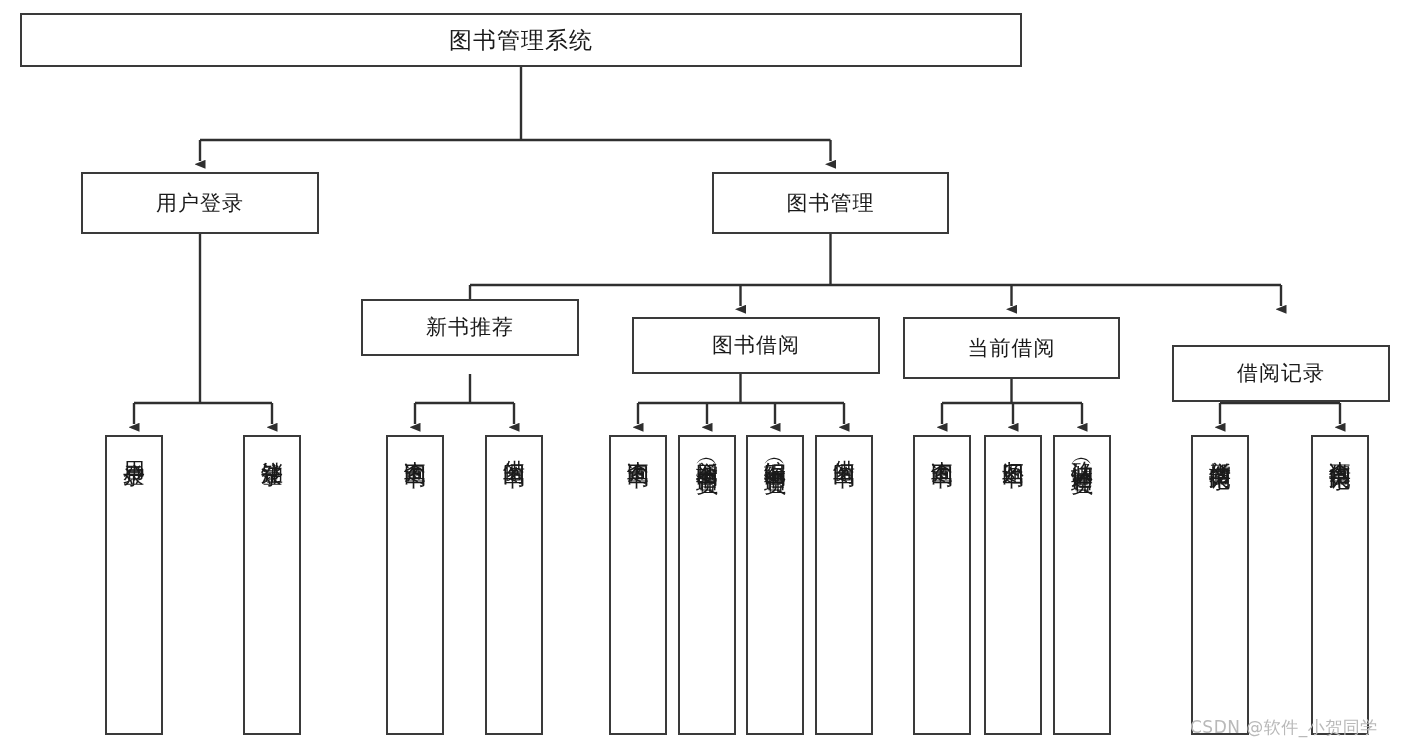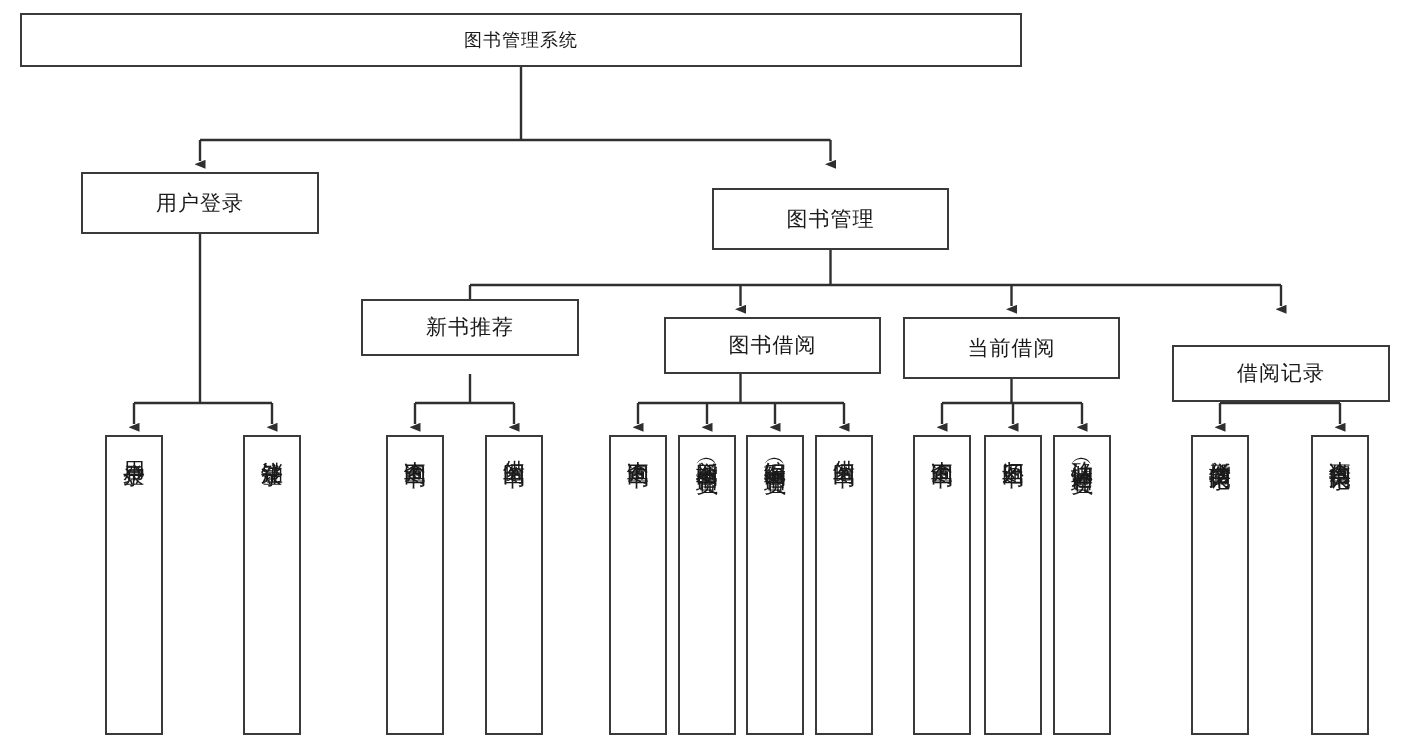--- a/index.html
+++ b/index.html
@@ -37,21 +37,21 @@
   .node-label {
     display: block;
     text-align: center;
     line-height: 1.08;
   }
   .node.horiz .node-label {
     font-size: 21px;
     letter-spacing: 1px;
   }
   .node.root .node-label {
-    font-size: 18px;
+    font-size: 23px;
     letter-spacing: 1px;
   }
   .node.vert {
     align-items: flex-start;
     padding-top: 6px;
   }
   .node.vert .node-label {
     writing-mode: vertical-rl;
     text-orientation: upright;
     font-size: 22px;
@@ -116,27 +116,27 @@
       </g>
   </svg>
 
   <div id="node-layer">
       <div class="node root horiz" style="left: 20px; top: 13px; width: 1002px; height: 54px;">
         <span class="node-label">图书管理系统</span>
       </div>
       <div class="node horiz" style="left: 81px; top: 172px; width: 238px; height: 62px;">
         <span class="node-label">用户登录</span>
       </div>
-      <div class="node horiz" style="left: 712px; top: 188px; width: 237px; height: 62px;">
+      <div class="node horiz" style="left: 712px; top: 172px; width: 237px; height: 62px;">
         <span class="node-label">图书管理</span>
       </div>
       <div class="node horiz" style="left: 361px; top: 299px; width: 218px; height: 57px; font-family: Liberation Serif, serif;">
         <span class="node-label">新书推荐</span>
       </div>
-      <div class="node horiz" style="left: 632px; top: 317px; width: 217px; height: 57px; margin-left: 32px;">
+      <div class="node horiz" style="left: 632px; top: 317px; width: 248px; height: 57px;">
         <span class="node-label">图书借阅</span>
       </div>
       <div class="node horiz" style="left: 903px; top: 317px; width: 217px; height: 62px;">
         <span class="node-label">当前借阅</span>
       </div>
       <div class="node horiz" style="left: 1172px; top: 317px; width: 218px; height: 57px; margin-top: 28px;">
         <span class="node-label">借阅记录</span>
       </div>
       <div class="node vert" style="left: 105px; top: 435px; width: 58px; height: 300px;">
         <span class="node-label">用户登录</span>
@@ -172,13 +172,14 @@
         <span class="node-label">确认归还（管理员）</span>
       </div>
       <div class="node vert" style="left: 1191px; top: 435px; width: 58px; height: 300px;">
         <span class="node-label">新增借阅记录</span>
       </div>
       <div class="node vert" style="left: 1311px; top: 435px; width: 58px; height: 300px;">
         <span class="node-label">查询借阅记录</span>
       </div>
     </div>
 
+  <div class="watermark" style="left:1190px; top:716px;">CSDN @软件_小贺同学</div>
 </div>
 
 </body></html>

